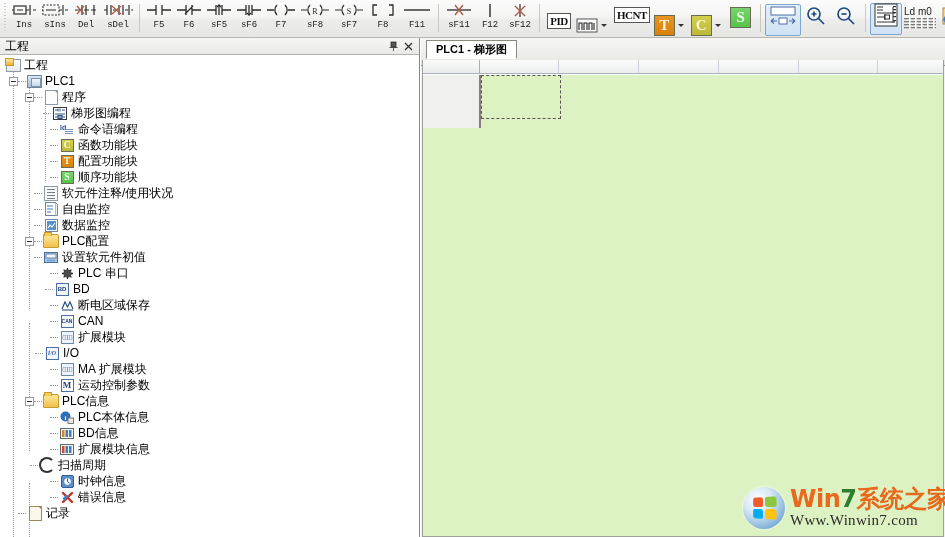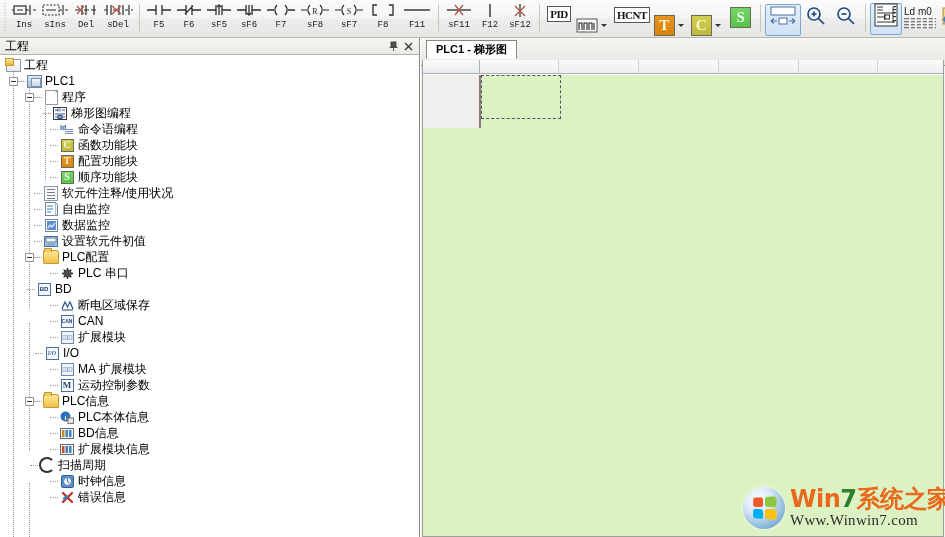--- a/index.html
+++ b/index.html
@@ -659,21 +659,21 @@
           <g stroke="#b05a4a" stroke-width="1.4">
               <path d="M5 4l10 10M15 4L5 14"></path>
             </g>
           </svg>
       </span>
       <span class="key">sF12</span>
     </div>
 
     <div class="tb-sep"></div>
 
-    <div class="tb-btn" style="margin-top:5px">
+    <div class="tb-btn" style="margin-top:12px">
       <span class="boxlabel">PID</span>
     </div>
 
     <div class="tb-btn" style="margin-top:6px;flex-direction:row">
       <span class="glyph">
         <svg width="22" height="17" viewBox="0 0 22 17">
             <rect x="1" y="2" width="20" height="13" fill="#fff" stroke="#555"></rect>
           <path d="M3 13V6h3v7M8 13V6h3v7M13 13V6h3v7M18 13V6" stroke="#222" fill="none" stroke-width="1.1"></path>
           </svg>
       </span>
@@ -929,57 +929,57 @@
           <svg width="13" height="13" viewBox="0 0 13 13">
               <rect x="0.5" y="0.5" width="12" height="12" fill="#fff" stroke="#6e86a0"></rect>
             <rect x="2" y="2" width="9" height="9" fill="#5a8fd0"></rect>
             <path d="M3 9l2-3 2 2 3-4" stroke="#fff" fill="none" stroke-width="1.1"></path>
             </svg>
         </span>
         <span class="lbl">数据监控</span>
       </div>
 
       <div class="node" style="padding-left:25px">
+        <span class="expander"></span>
+        <span class="dashtick"></span>
+        <span class="ic">
+            <span class="ic-folder"></span>
+          </span>
+        <span class="lbl">PLC配置</span>
+      </div>
+
+      <div class="node" style="padding-left:25px">
         <span class="expander-spacer"></span>
         <span class="dashtick"></span>
         <span class="ic">
           <svg width="14" height="13" viewBox="0 0 14 13">
               <rect x="0.5" y="1.5" width="13" height="10" fill="#a9c6e4" stroke="#4a6fa5"></rect>
             <rect x="2" y="3" width="10" height="4" fill="#f2f7fc" stroke="#6e86a0"></rect>
             <rect x="3" y="8.5" width="8" height="2" fill="#7aa8d8"></rect>
             </svg>
         </span>
         <span class="lbl">设置软元件初值</span>
-      </div>
-
-      <div class="node" style="padding-left:25px">
-        <span class="expander"></span>
-        <span class="dashtick"></span>
-        <span class="ic">
-            <span class="ic-folder"></span>
-          </span>
-        <span class="lbl">PLC配置</span>
       </div>
 
 
       <div class="node" style="padding-left:41px">
         <span class="expander-spacer"></span>
         <span class="dashtick"></span>
         <span class="ic">
           <svg width="13" height="13" viewBox="0 0 13 13">
               <circle cx="6.5" cy="6.5" r="4" fill="#4a4a4a"></circle>
             <g stroke="#2b2b2b" stroke-width="1.3">
                 <path d="M6.5 1v2M6.5 10v2M1 6.5h2M10 6.5h2M2.6 2.6l1.4 1.4M9 9l1.4 1.4M10.4 2.6L9 4M4 9l-1.4 1.4"></path>
               </g>
             </svg>
         </span>
         <span class="lbl">PLC 串口</span>
       </div>
 
-      <div class="node" style="padding-left:18px">
+      <div class="node" style="padding-left:36px">
         <span class="expander-spacer"></span>
         <span class="dashtick"></span>
         <span class="ic">
             <span class="ic-sq sq-BD">BD</span>
           </span>
         <span class="lbl">BD</span>
       </div>
 
       <div class="node" style="padding-left:41px">
         <span class="expander-spacer"></span>
@@ -1123,20 +1123,28 @@
         <span class="dashtick"></span>
         <span class="ic">
           <svg width="13" height="13" viewBox="0 0 13 13">
             <path d="M2 2l9 9M11 2l-9 9" stroke="#c33226" stroke-width="2.4" stroke-linecap="round"></path>
             <path d="M1.5 7.5l4-4 2 2-4 4z" fill="#3f7fc4"></path>
             </svg>
         </span>
         <span class="lbl">错误信息</span>
       </div>
 
+      <div class="node" style="padding-left:9px">
+        <span class="expander-spacer"></span>
+        <span class="dashtick"></span>
+        <span class="ic">
+            <span class="ic-rec"></span>
+          </span>
+        <span class="lbl">记录</span>
+      </div>
 
     </div>
   </div>
 
   <div id="right">
 
     <div id="tabbar">
       <div id="tab0">
         <span>PLC1 - 梯形图</span>
       </div>

